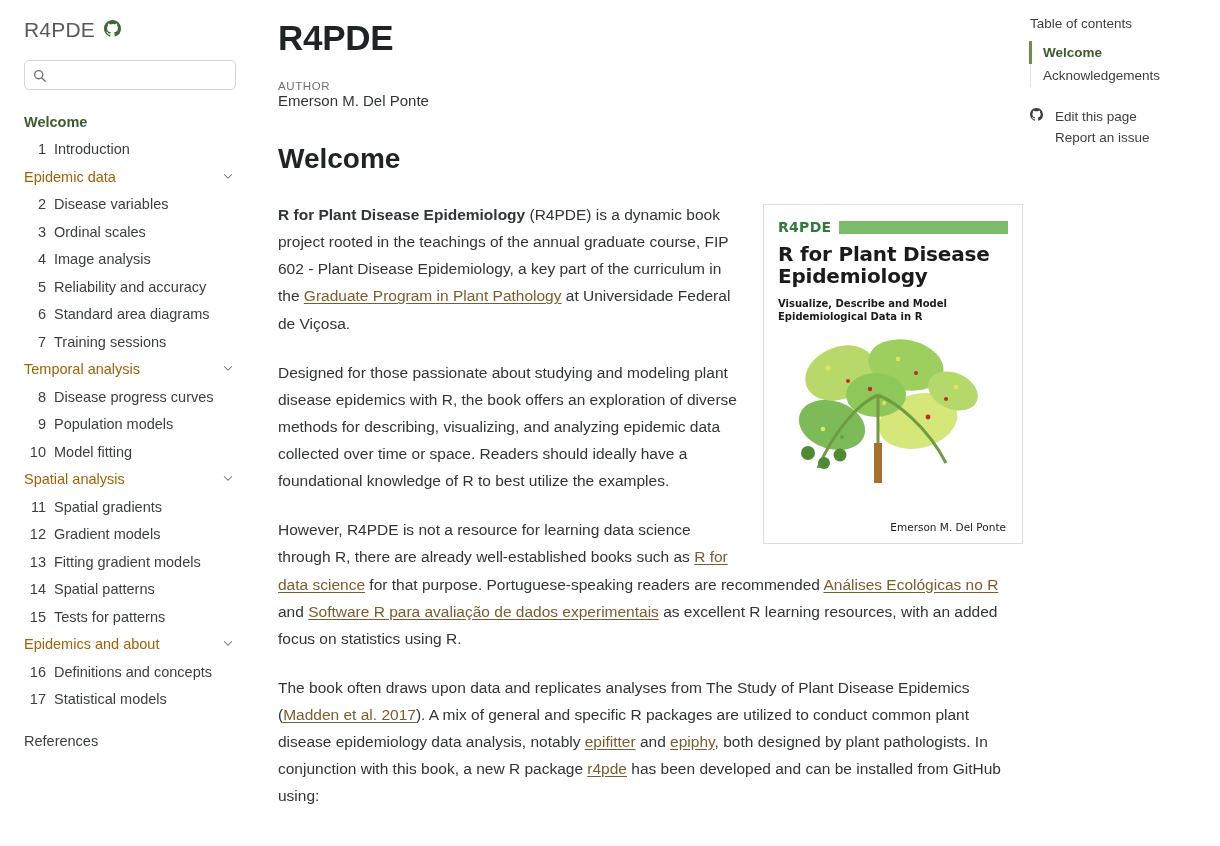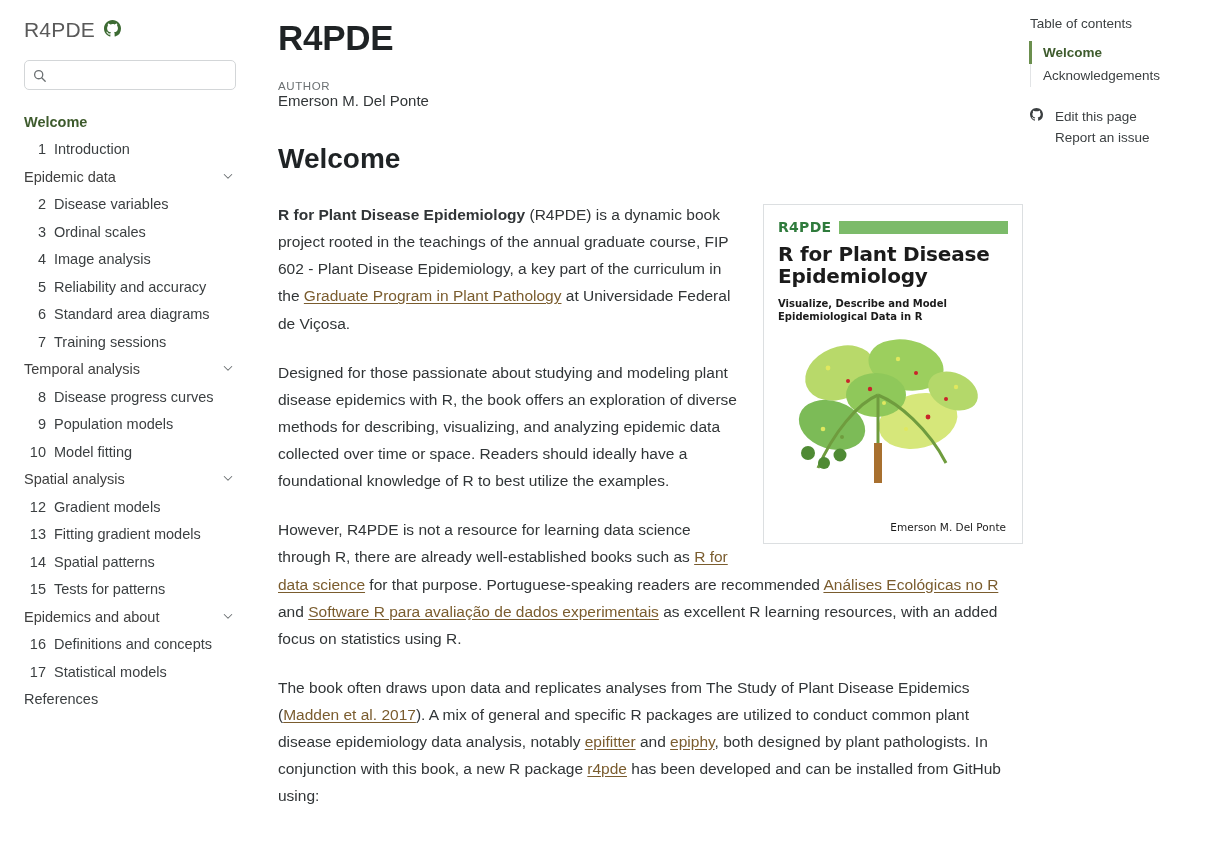--- a/index.html
+++ b/index.html
@@ -74,21 +74,21 @@
   .nav-item .num {
     display: inline-block;
     width: 22px;
     text-align: right;
     margin-right: 8px;
     color: #3b3f41;
     flex: 0 0 auto;
   }
   .nav-item .lbl { flex: 1 1 auto; }
   .nav-item.active .lbl { color: #3e5b2d; font-weight: bold; }
-  .nav-item.section > .lbl { color: #404040; }
+  .nav-item.section > .lbl { color: #a16207; }
   .chev {
     flex: 0 0 auto;
     margin-left: auto;
     width: 14px;
     color: #6b7072;
   }
 
   
   .main {
     flex: 1 1 auto;
@@ -316,20 +316,24 @@
       </div>
       <div class="nav-item section">
         <span class="lbl">Spatial analysis</span>
         <span class="chev">
           <svg width="12" height="12" viewBox="0 0 16 16" fill="none" stroke="#6b7072" stroke-width="1.4">
               <path d="M3 6l5 5 5-5" stroke-linecap="round" stroke-linejoin="round"></path>
             </svg>
         </span>
       </div>
       <div class="nav-item">
+        <span class="num">11</span>
+        <span class="lbl">Spatial gradients</span>
+      </div>
+      <div class="nav-item">
         <span class="num">12</span>
         <span class="lbl">Gradient models</span>
       </div>
       <div class="nav-item">
         <span class="num">13</span>
         <span class="lbl">Fitting gradient models</span>
       </div>
       <div class="nav-item">
         <span class="num">14</span>
         <span class="lbl">Spatial patterns</span>
@@ -347,21 +351,21 @@
         </span>
       </div>
       <div class="nav-item">
         <span class="num">16</span>
         <span class="lbl">Definitions and concepts</span>
       </div>
       <div class="nav-item">
         <span class="num">17</span>
         <span class="lbl">Statistical models</span>
       </div>
-      <div class="nav-item" style="">
+      <div class="nav-item" style="margin-top:14px">
         <span class="lbl">References</span>
       </div>
     </nav>
   </aside>
 
   <main class="main">
     <div class="main-inner">
       <h1 class="doc-title">R4PDE</h1>
       <div class="author-label">AUTHOR</div>
       <div class="author-name">Emerson M. Del Ponte</div>

